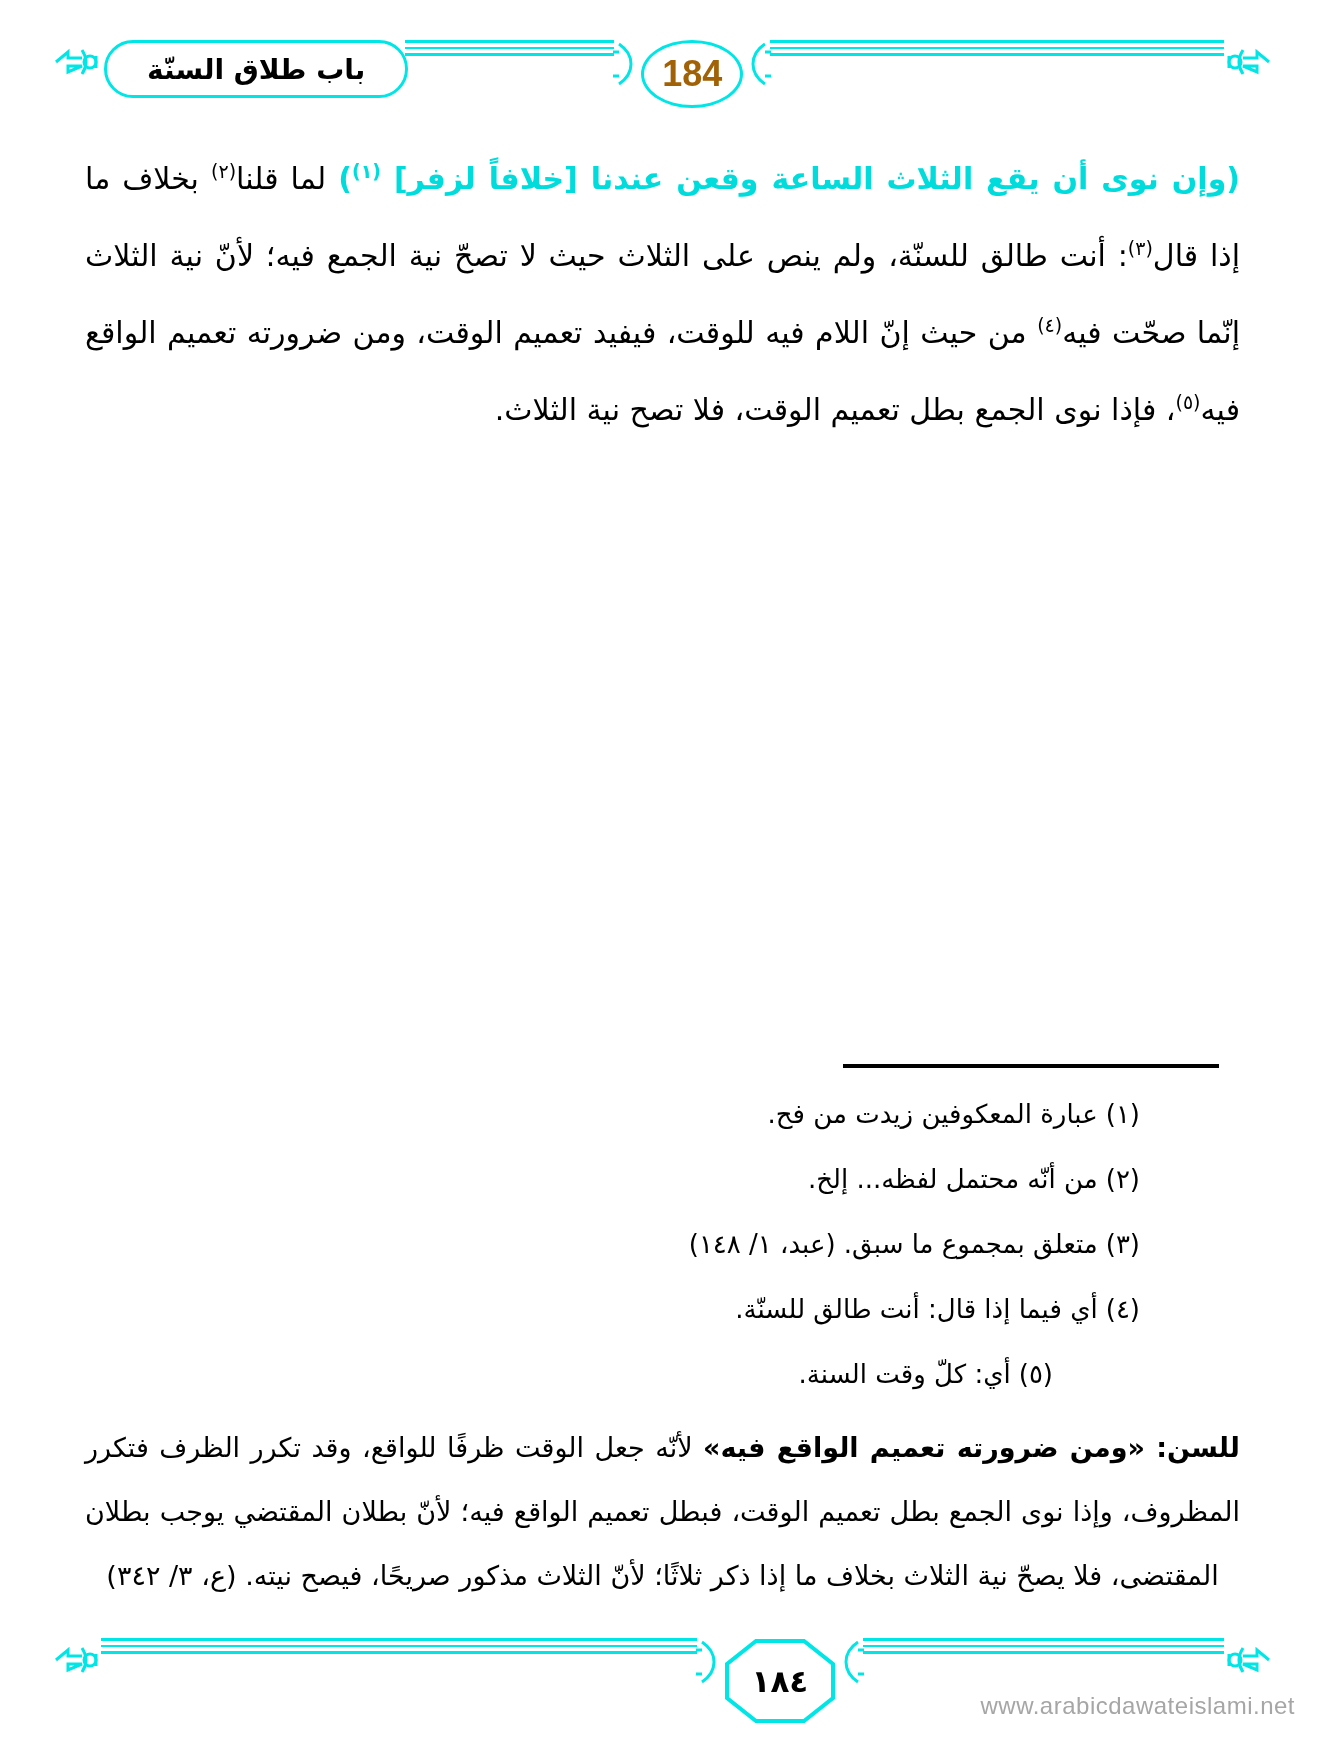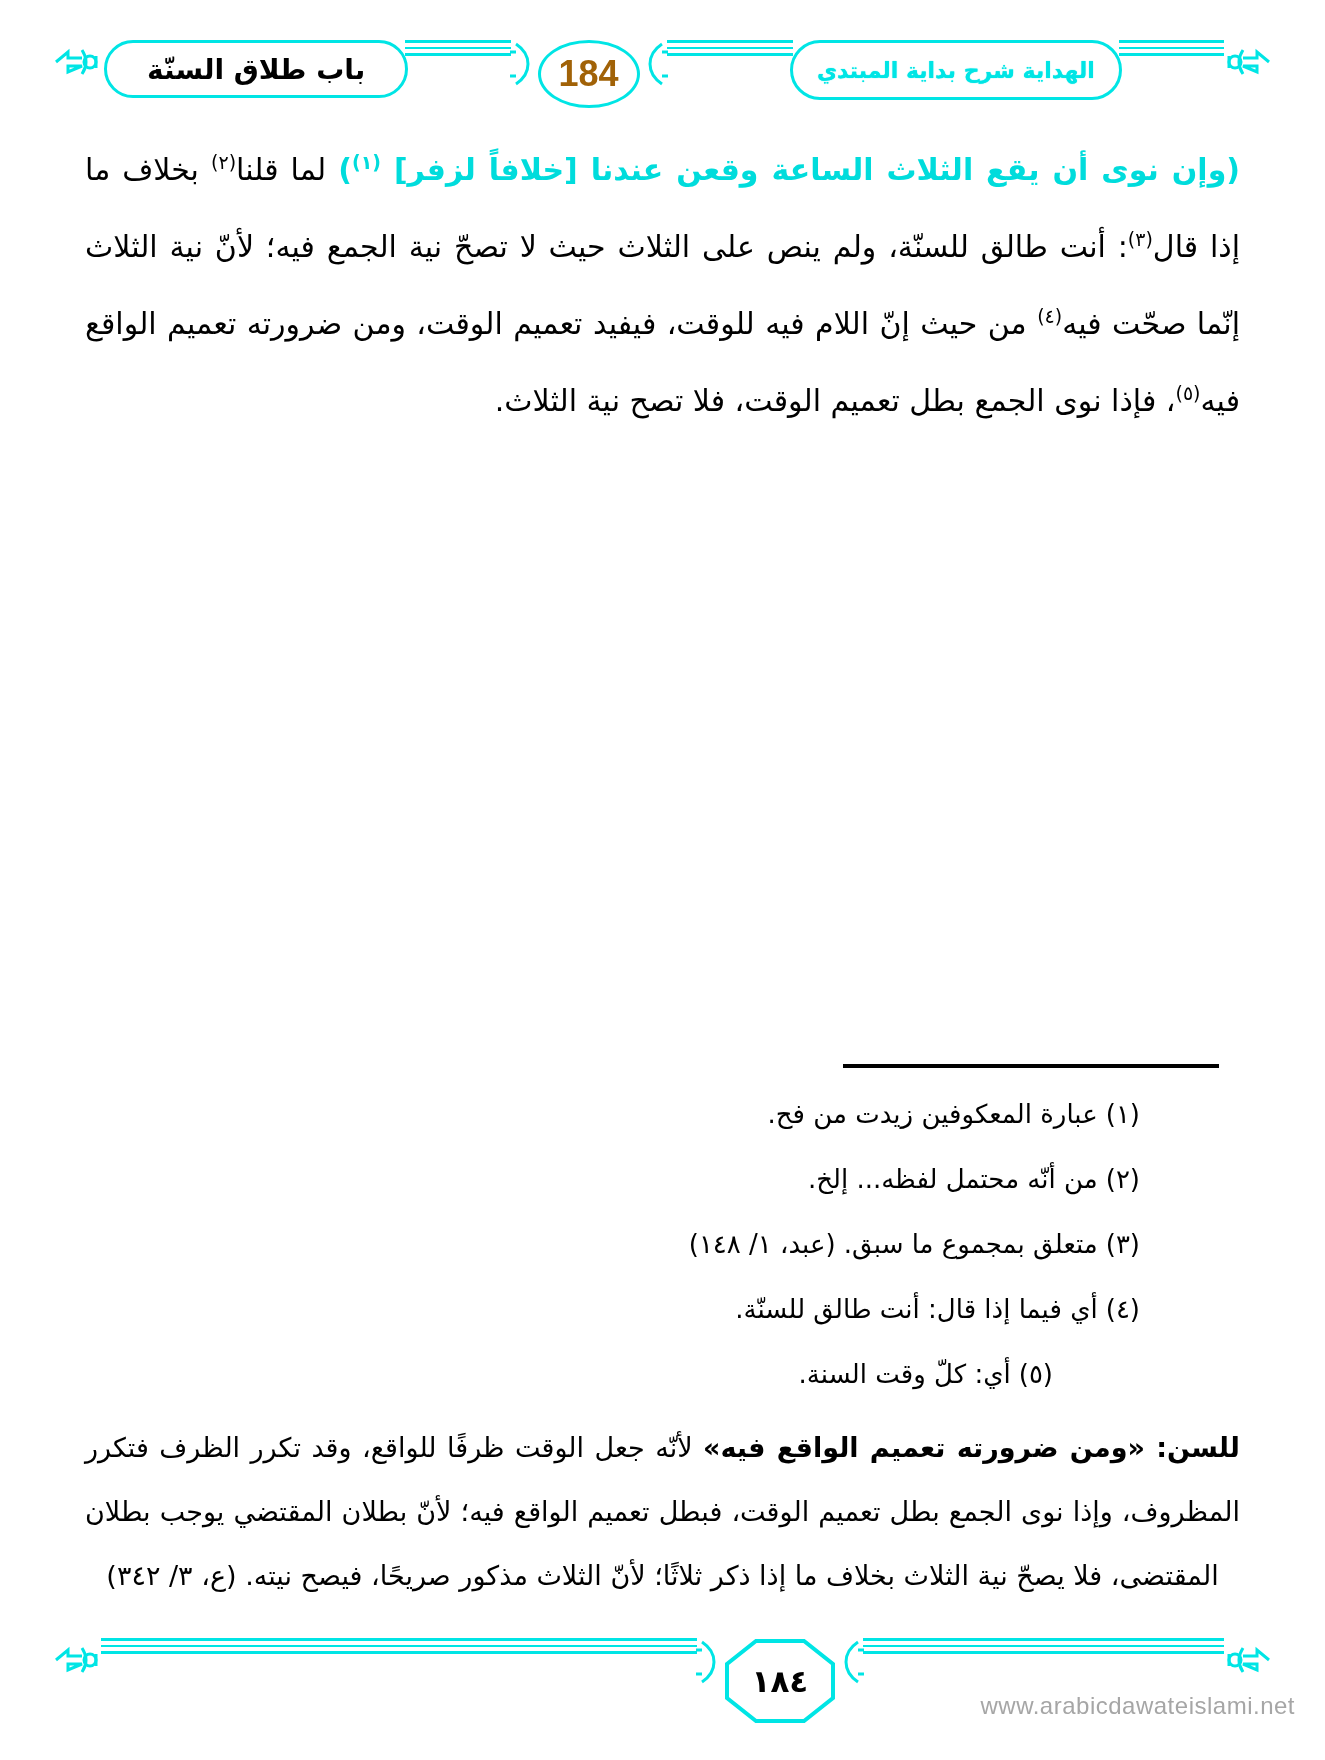--- a/index.html
+++ b/index.html
@@ -59,21 +59,21 @@
   .medallion{position:relative;width:112px;height:86px;flex:0 0 auto;z-index:2;}
   .medallion .med-num{
     position:absolute;inset:0;
     display:flex;align-items:center;justify-content:center;
     font-size:31px;font-weight:bold;color:#000;
   }
   .finial,.clamp{flex:0 0 auto;display:block;}
 
   
   .matn-block{
-    position:absolute;top:131px;right:85px;left:85px;
+    position:absolute;top:140px;right:85px;left:85px;
     direction:rtl;unicode-bidi:embed;
     text-align:justify;
     font-size:30px;line-height:77px;color:#000;
   }
   .matn-block sup{font-size:19px;line-height:0;}
   .matn{color:var(--matn-cyan);font-weight:bold;}
 
   
   .fn-sep{position:absolute;top:1064px;right:106px;width:376px;height:4px;background:#000;}
   .footnotes{
@@ -128,23 +128,20 @@
     <div class="oval">
       <span>184</span>
     </div>
     <svg class="clamp" width="30" height="48" viewBox="0 0 30 48" style="transform:scaleX(-1)">
       <g fill="none" stroke="#00e5e5" stroke-width="3">
         <path d="M8 4 q12 8 12 20 q0 12 -12 20"></path>
         <path d="M8 12 h-6 M8 36 h-6"></path>
       </g>
     </svg>
     <div class="rod" style="flex:1.2"></div>
-    <div class="capsule book">
-      <span>الهداية شرح بداية المبتدي</span>
-    </div>
     <div class="rod" style="flex:1"></div>
     <svg class="finial" width="52" height="44" viewBox="0 0 52 44" style="transform:scaleX(-1)">
       <g fill="none" stroke="#00e5e5" stroke-width="3">
         <path d="M4 22 L16 12 L16 18 L30 18 M30 26 L16 26 L16 32 Z"></path>
         <path d="M30 10 q8 12 0 24"></path>
         <circle cx="38" cy="22" r="6"></circle>
         <path d="M44 16 v12"></path>
       </g>
     </svg>
   </div>

